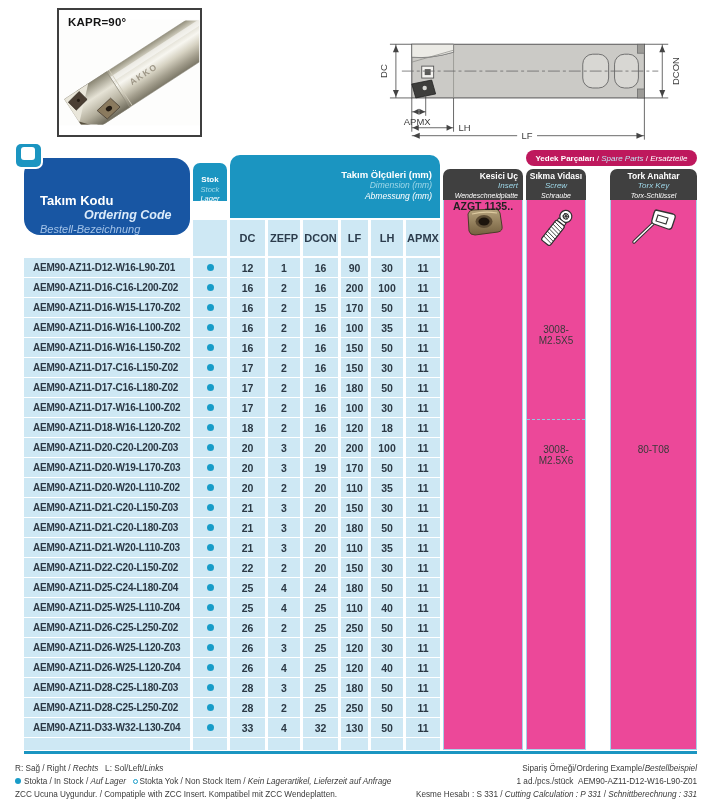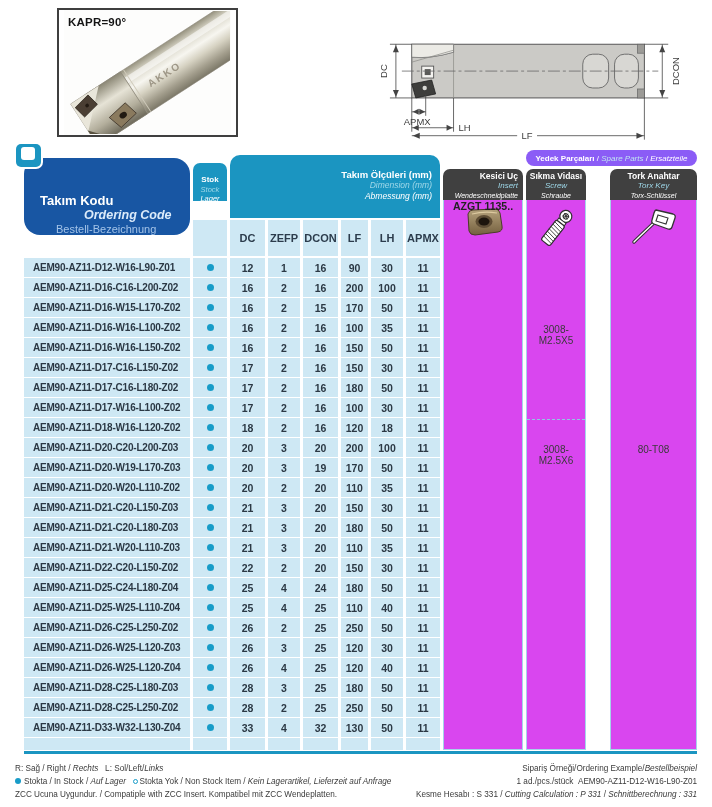--- a/index.html
+++ b/index.html
@@ -2,73 +2,73 @@
 <html><head>
 <meta charset="utf-8">
 <style>
   * { margin:0; padding:0; box-sizing:border-box; }
   html,body { background:#fff; }
   .page { position:relative; width:712px; height:807px; background:#fff;
           font-family:"Liberation Sans", sans-serif; overflow:hidden; }
   .abs { position:absolute; }
 
   
-  .photo-box { left:57px; top:8px; width:181px; height:129px; border:2px solid #3f3f3f; background:#fff; }
+  .photo-box { left:57px; top:8px; width:145px; height:129px; border:2px solid #3f3f3f; background:#fff; }
   .photo-box svg { position:absolute; left:0; top:0; width:100%; height:100%; }
   .kapr { position:absolute; left:9px; top:6px; font-size:11.5px; font-weight:bold; color:#141414; letter-spacing:.2px; z-index:2; }
 
   
   .tech-drawing { left:378px; top:28px; width:328px; height:116px; }
 
   
   .corner-icon { left:16px; top:144px; width:25px; height:23px; background:#1b95c1; border-radius:5px; box-shadow:0 0 0 2px #fff; z-index:3; }
   .corner-icon .inner { position:absolute; left:5px; top:3px; width:14px; height:13px; background:#fff; border-radius:3px; }
 
   .code-header { left:24px; top:158px; width:166px; height:77px; background:#1856a3; border-radius:16px;
                  color:#fff; padding:36px 0 0 16px; line-height:14px; z-index:2; }
   .ch-tr { font-size:13px; font-weight:bold; }
   .ch-en { font-size:12.5px; font-weight:bold; font-style:italic; color:#dcebfa;margin-left:44px; }
-  .ch-de { font-size:11px; color:#a3c3e8;margin-left:16px; }
+  .ch-de { font-size:11px; font-style:italic; color:#a3c3e8; }
 
   .stok-header { left:193px; top:163px; width:34px; height:38px; background:#1b95c1; border-radius:7px 7px 0 0;
                  text-align:center; padding-top:12px; line-height:9.5px; }
   .sh-tr { font-size:8px; font-weight:bold; color:#fff; }
   .sh-en { font-size:7.5px; font-style:italic; color:#9ed7e8; }
   .sh-de { font-size:7.5px; font-style:italic; color:#fff; }
   .stok-subcell { left:193px; top:220px; width:34px; height:36px; background:#cee8f4; }
 
   .dim-header { left:230px; top:155px; width:210px; height:63px; background:#1b95c1; border-radius:10px 10px 0 0;
                 text-align:right; padding:14px 8px 0 0; line-height:11px; }
   .dh-tr { font-size:9.5px; font-weight:bold; color:#fff; }
   .dh-en { font-size:8.5px; font-style:italic; color:#9ed7e8; }
   .dh-de { font-size:8.5px; font-style:italic; color:#fff; }
 
   .subheads { left:230px; top:220px; width:210px; height:36px; display:grid;
               grid-template-columns:35px 32px 35px 27px 32px 34px; column-gap:3px; }
   .subheads .cell { background:#cee8f4; display:flex; align-items:center; justify-content:center;
                     font-size:11px; font-weight:bold; color:#2c3c4c; }
 
-  .spare-bar { left:526px; top:150px; width:171px; height:16px; background:#8b5cf6; border-radius:8px;
+  .spare-bar { left:526px; top:150px; width:171px; height:16px; background:#be185d; border-radius:8px;
                display:flex; align-items:center; justify-content:center; font-size:8px; color:#fff; white-space:pre; }
   .sb-tr { font-weight:bold; }
   .sb-en { font-style:italic; color:#bfe4f0; }
   .sb-de { font-style:italic; }
 
   
   .rcol { position:absolute; top:169px; height:581px; }
   .col-insert { left:443px; width:80px; }
   .col-screw  { left:526px; width:60px; }
   .col-torx   { left:610px; width:87px; }
   .col-head { height:31px; background:#404040; border-radius:7px 7px 0 0; line-height:10px; padding-top:2px;
               text-align:center; color:#fff; }
   .col-insert .col-head { text-align:right; padding-right:5px; }
   .hd-tr { font-size:8.5px; font-weight:bold; }
   .hd-en { font-size:8px; font-style:italic; color:#9ed7e8; }
   .hd-de { font-size:7px; font-style:italic; color:#fff; }
-  .col-body { position:absolute; left:0; right:0; top:31px; bottom:0; background:#d946ef;
+  .col-body { position:absolute; left:0; right:0; top:31px; bottom:0; background:#ec4899;
               border:1px solid #a6d4ea; border-top:none; }
   .col-img { position:absolute; top:7px; left:50%; transform:translateX(-50%); }
   .val { position:absolute; left:0; right:0; text-align:center; font-size:10px; color:#3a3a3a; }
   .val.azgt { font-weight:bold; color:#222; font-size:10.5px; }
   .dash-div { position:absolute; left:0; right:0; top:219px; border-top:1px dashed #90c8e2; }
 
   
   .rows { left:24px; top:258px; width:416px; display:grid;
           grid-template-columns:166px 34px 35px 32px 35px 27px 32px 34px;
           grid-template-rows:repeat(24,19px) 12px; gap:1px 3px; }

